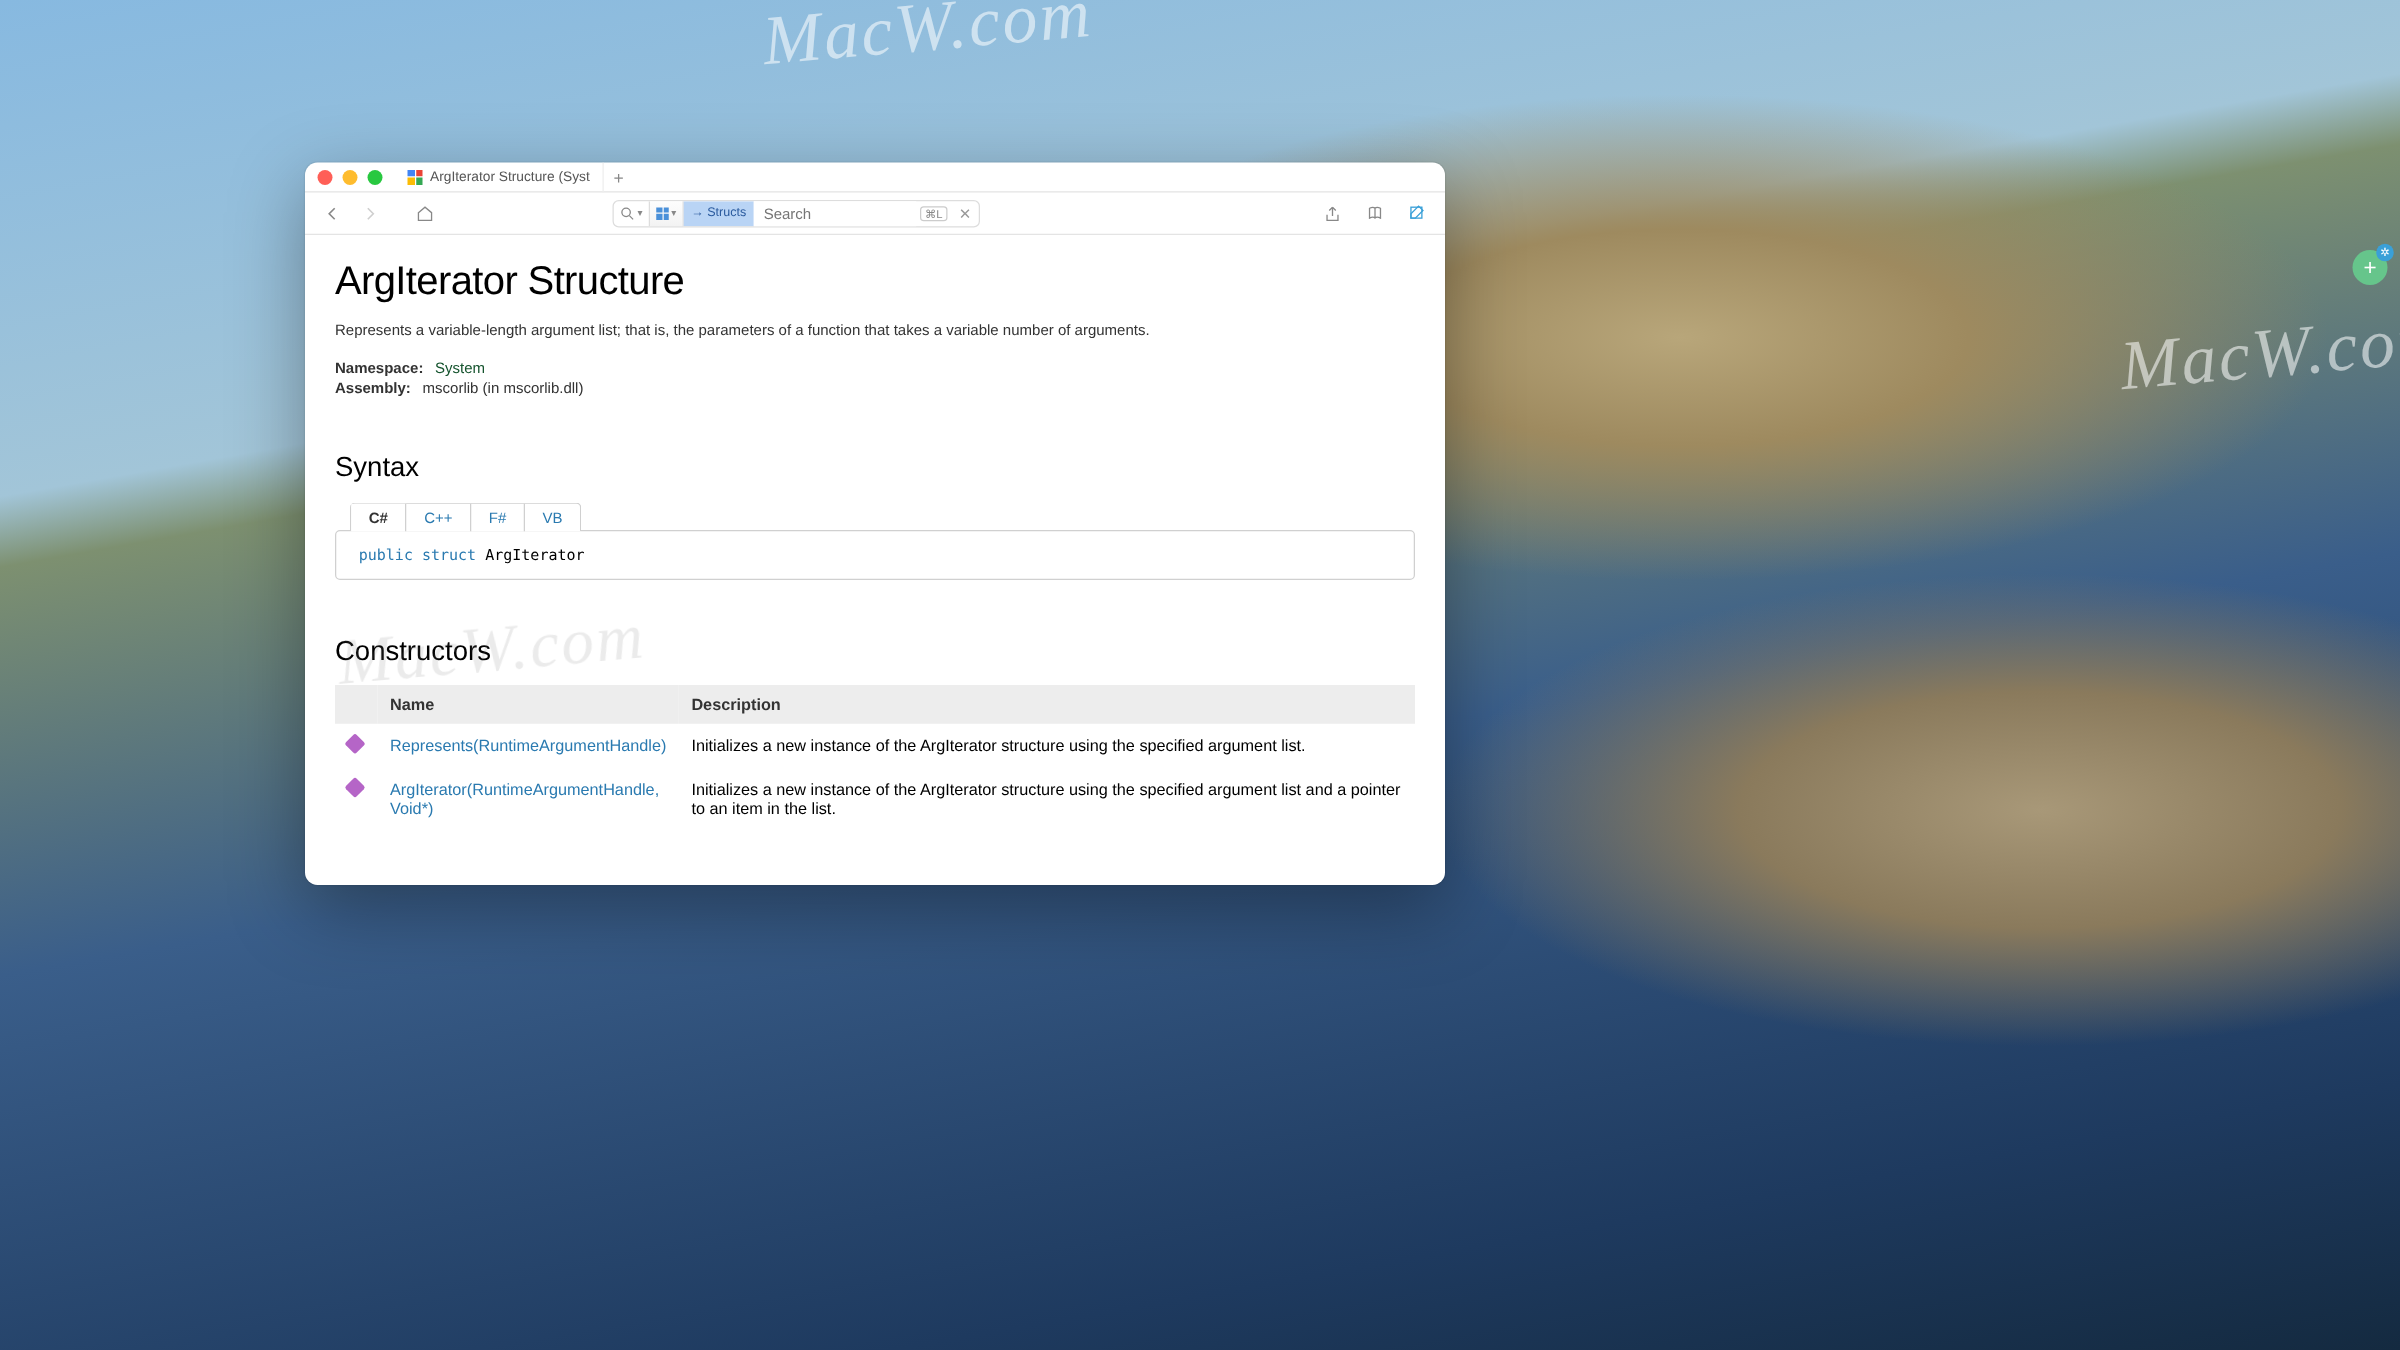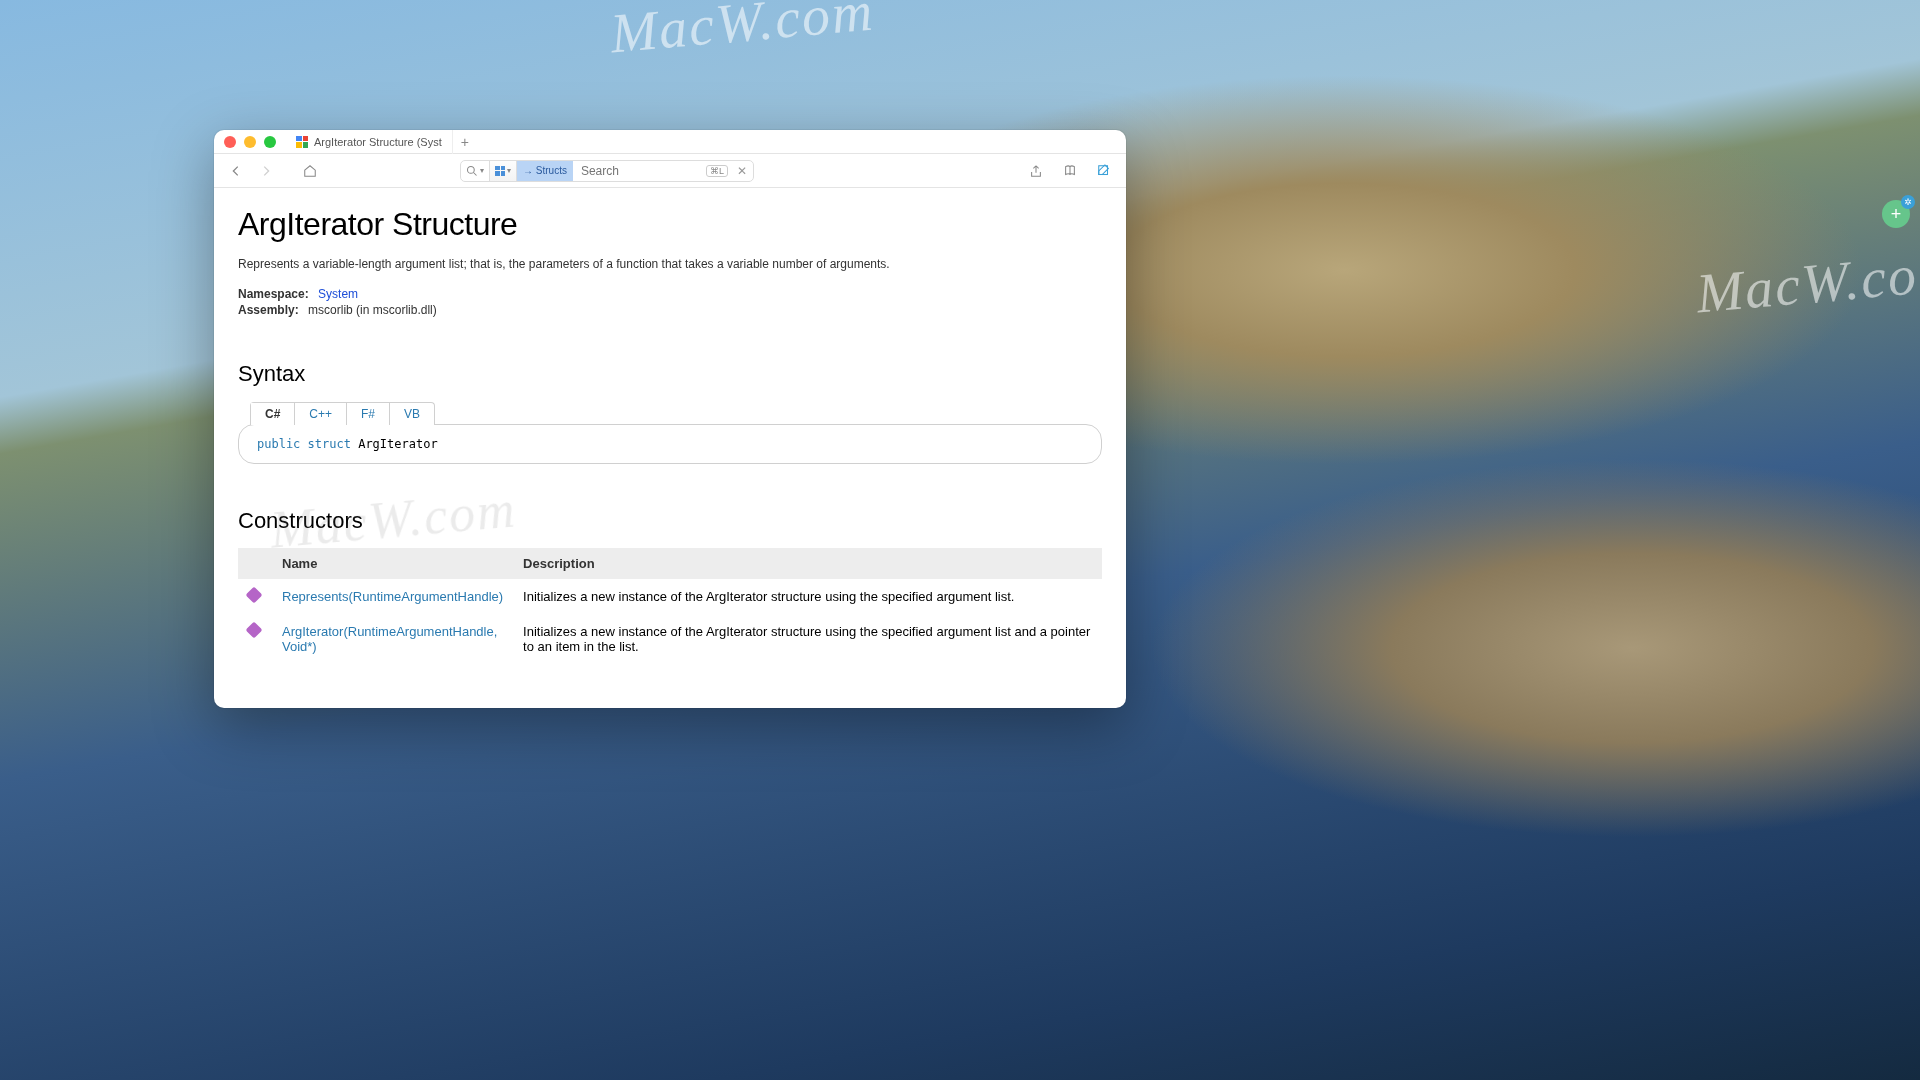--- a/index.html
+++ b/index.html
@@ -18,21 +18,21 @@
 .watermark {
   position: absolute; color: rgba(255,255,255,0.55);
   font-family: Georgia, serif; font-style: italic; font-size: 56px;
   pointer-events: none; letter-spacing: 2px;
 }
 .wm1 { top: -10px; left: 610px; transform: rotate(-5deg); }
 .wm2 { top: 250px; right: -40px; transform: rotate(-5deg); }
 .wm3 { top: 490px; left: 270px; transform: rotate(-5deg); color: rgba(120,120,120,0.15); z-index: 50; font-size: 52px;}
 
 .window {
-  position: absolute; left: 214px; top: 130px; width: 912px; height: 578px;
+  position: absolute; left: 244px; top: 130px; width: 912px; height: 578px;
   background: #fff; border-radius: 10px; overflow: hidden;
   box-shadow: 0 18px 60px rgba(0,0,0,0.35), 0 0 0 1px rgba(0,0,0,0.05);
   display: flex; flex-direction: column;
 }
 .titlebar {
   height: 24px; display: flex; align-items: center; padding: 0 10px;
   border-bottom: 1px solid #e4e4e4; flex-shrink: 0;
 }
 .traffic { display: flex; gap: 8px; }
 .traffic span { width: 12px; height: 12px; border-radius: 50%; }
@@ -81,32 +81,32 @@
   padding: 0 3px; margin: 0 3px;
 }
 .clear-x { color: #999; padding: 0 6px; font-size: 12px; cursor: pointer; }
 .tb-right { display: flex; gap: 10px; margin-left: auto; }
 
 .content { flex: 1; overflow-y: auto; padding: 18px 24px 24px 24px; position: relative; }
 .page-title { font-size: 32px; font-weight: 400; margin-bottom: 14px; letter-spacing: -0.5px; }
 .description { font-size: 12px; color: #333; margin-bottom: 16px; }
 .meta-row { font-size: 12px; color: #333; margin-bottom: 2px; }
 .meta-label { font-weight: 700; margin-right: 6px; }
-.link { color: #1d4ed8; cursor: pointer; }
+.link { color: #14532d; cursor: pointer; }
 h2.section { font-size: 22px; font-weight: 400; margin-top: 44px; margin-bottom: 14px; }
 
 .syntax-tabs {
   display: flex; border: 1px solid #d0d0d0; border-bottom: none; width: fit-content;
   border-radius: 4px 4px 0 0; margin-left: 12px; position: relative; top: 1px; background:#fff;
 }
 .syntax-tab { padding: 4px 14px; font-size: 12px; color: #2a7ab0; border-right: 1px solid #d0d0d0; cursor: pointer; }
 .syntax-tab:last-child { border-right: none; }
 .syntax-tab.active { color: #333; font-weight: 600; background: #fff; }
 .code-box {
-  border: 1px solid #d0d0d0; border-radius: 16px; padding: 12px 18px; background: #fff;
+  border: 1px solid #d0d0d0; border-radius: 4px; padding: 12px 18px; background: #fff;
   font-family: Menlo, monospace; font-size: 12px;
 }
 .kw { color: #2a7ab0; }
 
 .member-table { width: 100%; border-collapse: collapse; margin-top: 6px; }
 .member-table thead th {
   background: #ededed; text-align: left; font-size: 13px; font-weight: 700;
   padding: 8px 10px; color: #333;
 }
 .member-table thead th:first-child { width: 34px; }

